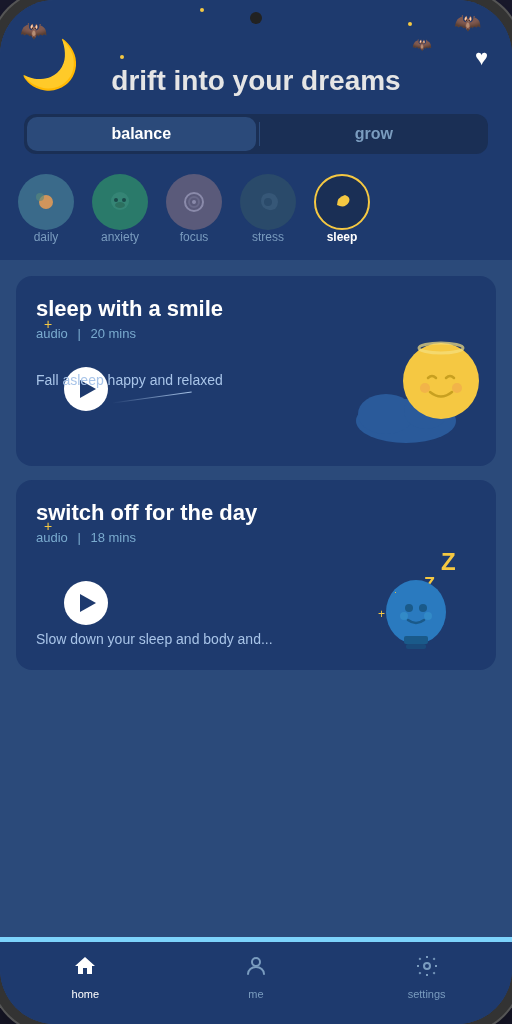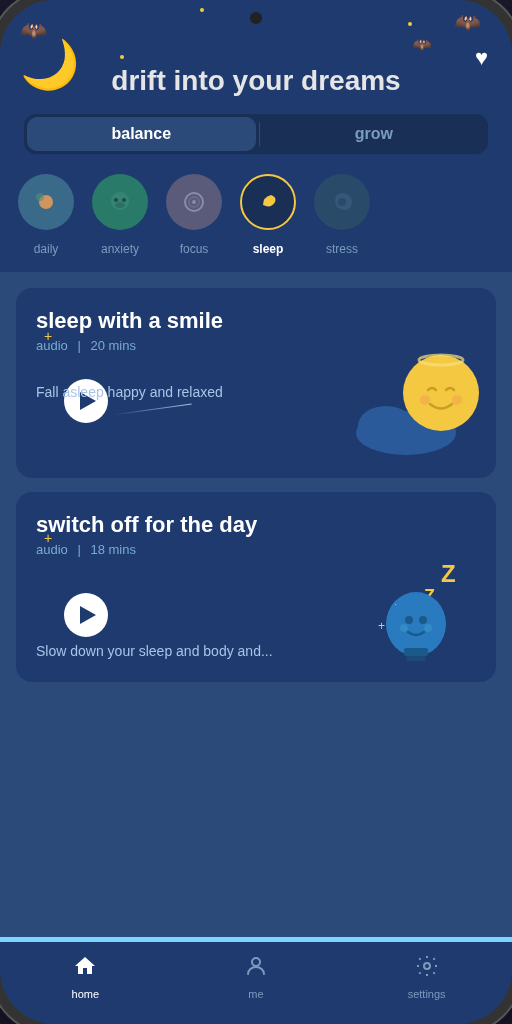--- a/index.html
+++ b/index.html
@@ -146,21 +146,21 @@
       padding: 0 12px 16px 12px;
       display: flex;
       gap: 6px;
       overflow-x: auto;
     }
     .categories::-webkit-scrollbar { display: none; }
     .category-item {
       display: flex;
       flex-direction: column;
       align-items: center;
-      gap: 12px;
+      gap: 0;
       min-width: 68px;
       cursor: pointer;
     }
     .category-circle {
       width: 56px;
       height: 56px;
       border-radius: 50%;
       display: flex;
       align-items: center;
       justify-content: center;
@@ -367,36 +367,36 @@
           <svg width="30" height="30" viewBox="0 0 30 30">
             <circle cx="15" cy="15" r="9" fill="none" stroke="#8a8aaa" stroke-width="2"></circle>
             <circle cx="15" cy="15" r="5" fill="none" stroke="#6a6a8a" stroke-width="2"></circle>
             <circle cx="15" cy="15" r="2" fill="#8a8aaa"></circle>
           </svg>
         </div>
         <span class="category-label">focus</span>
       </div>
 
       <div class="category-item">
-        <div class="category-circle cat-sleep">
-          <svg width="30" height="30" viewBox="0 0 30 30">
-            <path d="M18 8 Q10 10 10 18 Q18 22 22 15 Q24 10 18 8Z" fill="#f5c842"></path>
-          </svg>
-        </div>
-        <span class="category-label active">sleep</span>
-      </div>
-
-      <div class="category-item">
         <div class="category-circle cat-stress">
           <svg width="30" height="30" viewBox="0 0 30 30">
             <path d="M22 8 Q28 15 22 22 Q15 25 10 20 Q6 14 10 8 Q16 4 22 8Z" fill="#3a5a7a" opacity="0.8"></path>
             <circle cx="15" cy="15" r="4" fill="#2a4a6a"></circle>
           </svg>
         </div>
         <span class="category-label">stress</span>
+      </div>
+
+      <div class="category-item">
+        <div class="category-circle cat-sleep">
+          <svg width="30" height="30" viewBox="0 0 30 30">
+            <path d="M18 8 Q10 10 10 18 Q18 22 22 15 Q24 10 18 8Z" fill="#f5c842"></path>
+          </svg>
+        </div>
+        <span class="category-label active">sleep</span>
       </div>
     </div>
 
     <div class="main-content">
 
       <div class="card">
         <div class="card-star" style="top:40px;left:28px;font-size:14px;">+</div>
         <div class="card-title">sleep with a smile</div>
         <div class="card-meta">
           <span>audio</span>

